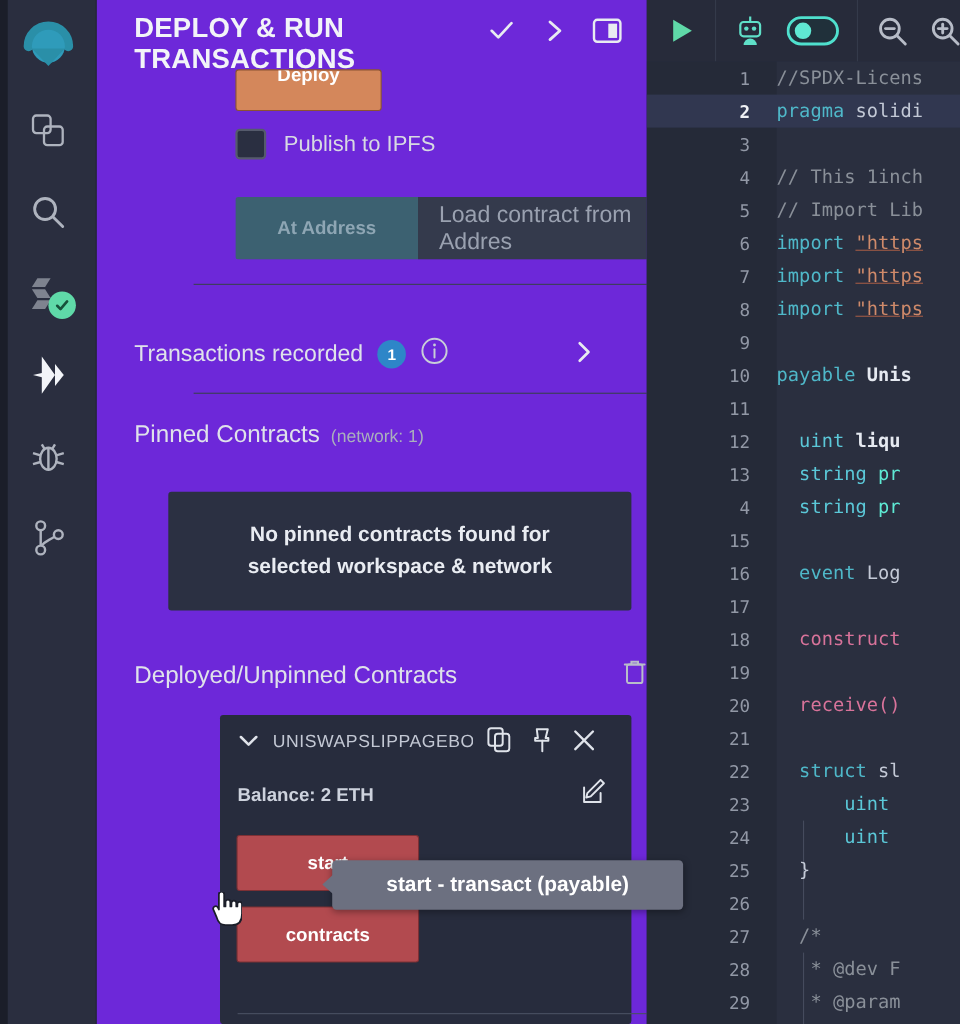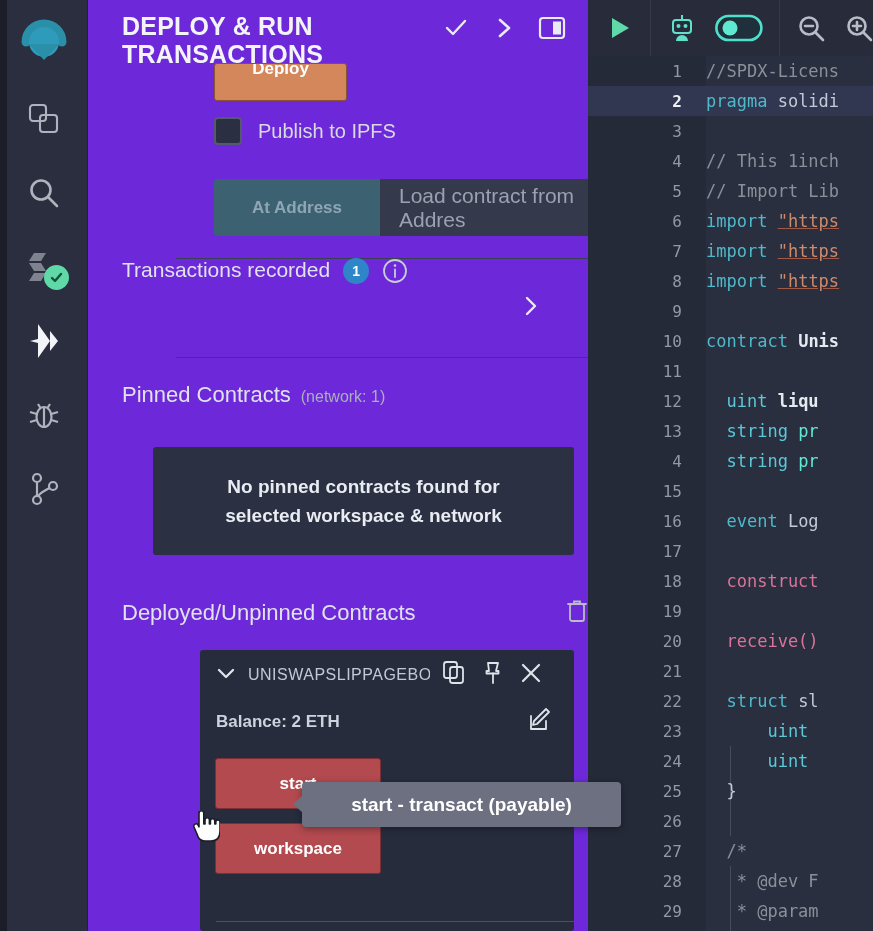--- a/index.html
+++ b/index.html
@@ -119,23 +119,23 @@
     font-size: 21px;
     display: flex; align-items: center;
     padding-left: 19px;
   }
 
   .sep { height: 1px; background: #3a4052; margin: 0 ; }
   .sep.s1 { position:absolute; left:88px; right:0; top:258px; width:500px;}
   .sep.s2 { position:absolute; left:88px; right:0; top:357px; width:500px;}
 
   .tx-row {
-    position: absolute; left: 0; top: 258px;
+    position: absolute; left: 0; top: 272px;
     width: 500px; height: 99px;
-    display: flex; 
+    display: flex; align-items: center;
     padding-left: 34px;
   }
   .tx-label { color: #dfe2ea; font-size: 21px; }
   .tx-badge {
     margin-left: 13px;
     width: 26px; height: 26px; border-radius: 50%;
     background: #2e86c8; color: #fff;
     font-size: 14px; font-weight: 700;
     display: flex; align-items: center; justify-content: center;
   }
@@ -487,21 +487,21 @@
         <span class="cc-balance">Balance: 2 ETH</span>
         <span>
           <svg width="24" height="24" viewBox="0 0 24 24" fill="none" stroke="#dfe3ea" stroke-width="1.8" stroke-linecap="round" stroke-linejoin="round">
             <path d="M3 8 V21 H18 V13"></path>
             <path d="M9 16 L21 4 L18 1 L6 13 L5 17 Z"></path>
           </svg>
         </span>
       </div>
 
       <div class="fn-btn first">start</div>
-      <div class="fn-btn second">workspace</div>
+      <div class="fn-btn second">contracts</div>
     </div>
 
     <div class="card-divider"></div>
   </div>
 
   <div class="editor">
 
     <div class="ed-toolbar">
       <div class="tb-group">
         <span class="tb-item">
@@ -581,21 +581,21 @@
           <div class="code-line">
             <span class="ln">8</span>
             <span class="code-txt"><span class="c-key">import</span><span class="c-plain"> </span><span class="c-str">"https</span></span>
           </div>
           <div class="code-line">
             <span class="ln">9</span>
             <span class="code-txt"></span>
           </div>
           <div class="code-line">
             <span class="ln">10</span>
-            <span class="code-txt"><span class="c-key">contract</span><span class="c-plain"> </span><span class="c-name">Unis</span></span>
+            <span class="code-txt"><span class="c-key">payable</span><span class="c-plain"> </span><span class="c-name">Unis</span></span>
           </div>
           <div class="code-line">
             <span class="ln">11</span>
             <span class="code-txt"></span>
           </div>
           <div class="code-line">
             <span class="ln">12</span>
             <span class="code-txt"><span class="c-type">  uint</span><span class="c-name"> liqu</span></span>
           </div>
           <div class="code-line">

